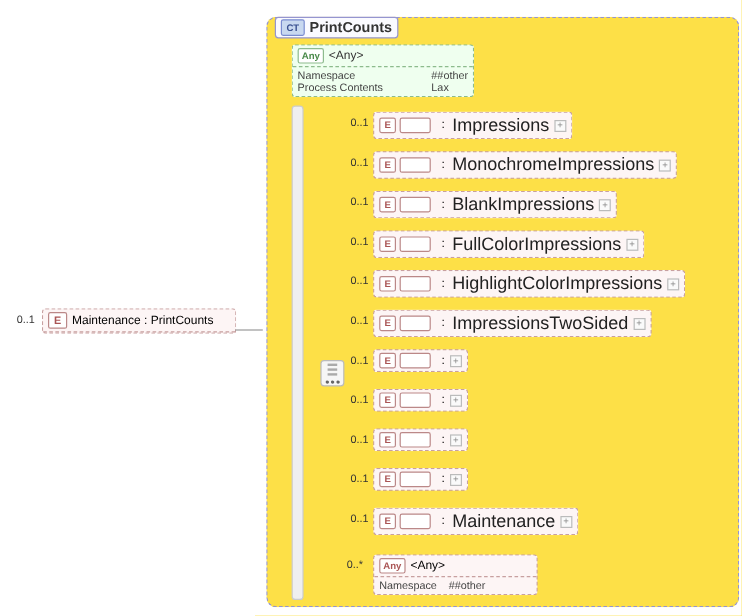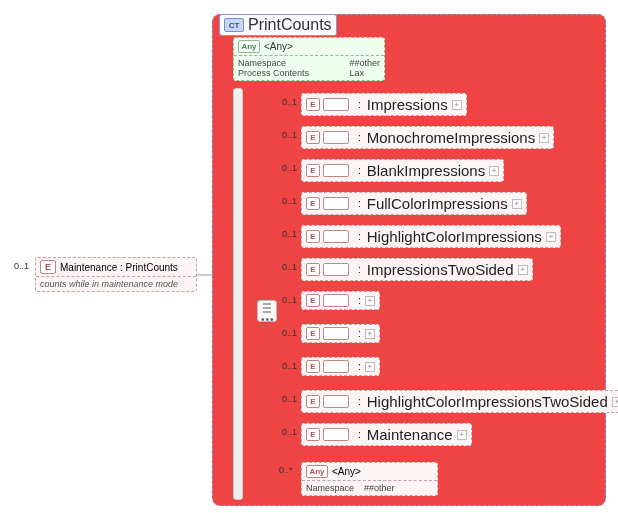--- a/index.html
+++ b/index.html
@@ -1,24 +1,24 @@
 <!DOCTYPE html>
 <html><head>
 <meta charset="utf-8">
 <style>
 body{margin:0;font-family:Arial,sans-serif;font-size:10px;background:#fff;width:618px;height:513px;position:relative}
 .root-box{position:absolute;left:35px;top:257px;width:160px;border:1px dashed #c8a0a0;border-radius:3px;background:#fdf5f5}
 .root-head{display:flex;align-items:center;border-bottom:1px dashed #c8a0a0;padding:2px 4px}
 .root-desc{padding:2px 4px;font-style:italic;color:#555;font-size:9px}
 .e-tag{display:inline-flex;align-items:center;justify-content:center;width:14px;height:12px;background:#fff;border:1px solid #b88;border-radius:2px;color:#a55;font-weight:bold;font-size:9px;margin-right:4px}
 .occ{position:absolute;left:14px;top:261px;font-size:9px;color:#333}
-.ct-box{position:absolute;left:212px;top:14px;width:392px;height:490px;border:1px dashed #9595d0;border-radius:8px;background:#ef4444}
+.ct-box{position:absolute;left:222px;top:14px;width:392px;height:490px;border:1px dashed #9595d0;border-radius:8px;background:#fde047}
 .ct-head{position:absolute;left:6px;top:-1px;background:#fafaff;border:1px solid #9595d0;border-radius:3px;padding:1px 4px;display:flex;align-items:center}
 .ct-badge{display:inline-flex;align-items:center;justify-content:center;width:18px;height:12px;background:#c8d8f0;border:1px solid #7a8cd0;border-radius:2px;color:#3a5090;font-weight:bold;font-size:8px;margin-right:4px}
-.ct-title{font-weight:normal;font-size:16px;color:#333}
+.ct-title{font-weight:bold;font-size:12px;color:#333}
 .any-box{position:absolute;left:20px;top:22px;width:150px;border:1px dashed #8dbb8d;border-radius:3px;background:#efffef}
 .any-head{display:flex;align-items:center;border-bottom:1px dashed #8dbb8d;padding:2px 4px}
 .any-tag{display:inline-flex;align-items:center;justify-content:center;width:20px;height:11px;background:#fff;border:1px solid #8dbb8d;border-radius:2px;color:#4a8a4a;font-weight:bold;font-size:8px;margin-right:4px}
 .any-title{font-size:10px;color:#333}
 .any-body{padding:2px 4px;font-size:9px;color:#444;display:grid;grid-template-columns:1fr auto;column-gap:6px}
 .seq-bar{position:absolute;left:20px;top:73px;width:8px;height:410px;background:#efefef;border:1px solid #ccc;border-radius:3px}
 .seq-box{position:absolute;left:44px;top:285px;width:18px;height:20px;border:1px solid #bbb;border-radius:3px;background:#f6f6f6}
 .seq-dots{position:absolute;left:3px;top:13px;font-size:10px;letter-spacing:1px;color:#666}
 .seq-stubs{position:absolute;left:5px;top:2px;width:8px}
 .seq-stubs div{height:2px;background:#aaa;margin-bottom:2px}
@@ -38,21 +38,20 @@
 </style>
 </head>
 <body>
 
 <span class="occ">0..1</span>
 <div class="root-box">
   <div class="root-head">
     <span class="e-tag">E</span>
     <span>Maintenance : PrintCounts</span>
   </div>
-  <div class="root-desc">counts while in maintenance mode</div>
 </div>
 
 <svg class="wires" width="618" height="513">
   <path d="M196 275 H219" stroke="#999" fill="none"></path>
   <path d="M248 296 H263" stroke="#999" fill="none"></path>
   <path d="M281 296 H305" stroke="#999" fill="none"></path>
   <path d="M248 100 V480" stroke="#ddd" fill="none"></path>
 </svg>
 
 <div class="ct-box">
@@ -191,21 +190,20 @@
         </div>
       </div>
       <div class="child" style="left: 66px; top: 375px;">
         <span class="oc">0..1</span>
         <div class="ref-box">
           <span class="ref-e">E</span>
           <span class="ref-badge">
             <ref></ref>
           </span>
           <span style="margin-left:6px">:</span>
-          <span class="ref-name">HighlightColorImpressionsTwoSided</span>
           <span class="plus">+</span>
         </div>
       </div>
       <div class="child" style="left: 66px; top: 408px;">
         <span class="oc">0..1</span>
         <div class="ref-box">
           <span class="ref-e">E</span>
           <span class="ref-badge">
             <ref></ref>
           </span>

